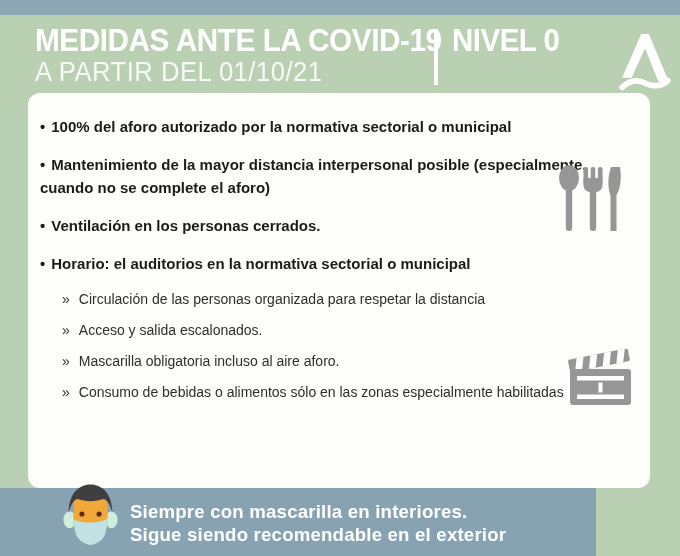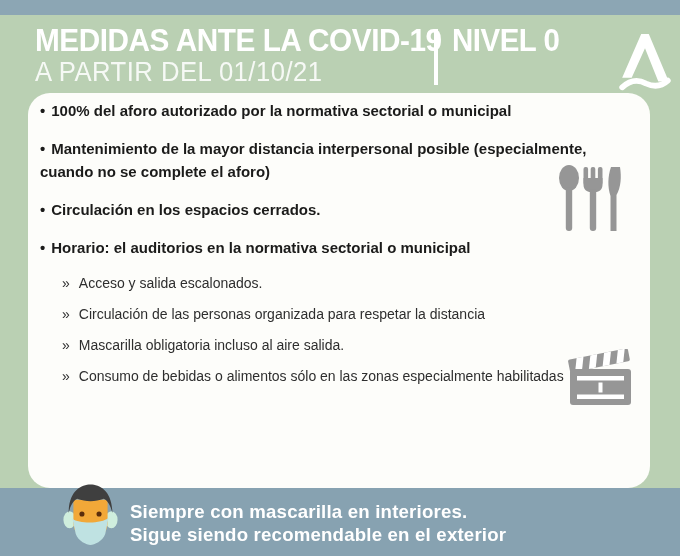--- a/index.html
+++ b/index.html
@@ -21,33 +21,33 @@
   .title-sep{position:absolute;left:434px;top:29px;width:4px;height:56px;background:var(--white)}
   .level-badge{position:absolute;left:452px;top:22px;color:var(--white);
     font-size:32px;font-weight:700;letter-spacing:-.5px;white-space:nowrap;
     transform:scaleX(.92);transform-origin:left center}
   .subtitle{position:absolute;left:35px;top:57px;color:var(--white);opacity:.88;
     font-size:27px;font-weight:400;letter-spacing:.5px;white-space:nowrap;
     transform:scaleX(.95);transform-origin:left center}
   .logo{position:absolute;left:618px;top:34px;width:54px;height:59px;color:var(--white)}
   
   .card{position:absolute;left:28px;top:93px;width:622px;height:395px;
-    background:var(--card-bg);border-radius:22px;padding:6px 28px 0 12px;overflow:hidden}
+    background:var(--card-bg);border-radius:12px;padding:22px 28px 0 12px;overflow:hidden}
   ul{list-style:none}
   .bullets li{font-size:15px;font-weight:700;color:var(--text);
     line-height:23px;margin-bottom:15px;max-width:572px}
   .bullet-marker{margin-right:6px}
   .sub-bullets{margin:13px 0 0 22px}
   .sub-bullets li{font-size:14px;font-weight:400;color:var(--subtext);
     line-height:19px;margin-bottom:12px}
   .sub-marker{margin-right:9px;color:var(--subtext)}
   .cutlery{position:absolute;left:530px;top:72px;width:66px;height:66px;color:var(--icon-gray)}
   .clapper{position:absolute;left:539px;top:256px;width:66px;height:58px;color:var(--icon-gray)}
   
-  .footer{position:absolute;left:0;top:488px;width:680px;height:68px;background:var(--footer-bar)}
+  .footer{position:absolute;left:0;top:488px;width:596px;height:68px;background:var(--footer-bar)}
   .person{position:absolute;left:62px;top:-6px;width:57px;height:64px}
   .footer-text{position:absolute;left:130px;top:12px;color:var(--white);
     font-size:19px;font-weight:700;line-height:23px;letter-spacing:.2px;
     transform:scaleX(.98);transform-origin:left center;white-space:nowrap}
 </style>
 </head>
 <body>
 
 <div class="top-bar"></div>
 
@@ -62,32 +62,32 @@
   </svg>
 </header>
 
 <main class="card">
   <ul class="bullets">
 
       <li><span class="bullet-marker">•</span><span>100% del aforo autorizado por la normativa sectorial o municipal</span></li>
 
       <li><span class="bullet-marker">•</span><span>Mantenimiento de la mayor distancia interpersonal posible (especialmente, cuando no se complete el aforo)</span></li>
 
-      <li><span class="bullet-marker">•</span><span>Circulación en los espacios cerrados.</span></li>
+      <li><span class="bullet-marker">•</span><span>Ventilación en los personas cerrados.</span></li>
 
       <li><span class="bullet-marker">•</span><span>Horario: el auditorios en la normativa sectorial o municipal</span></li>
 
     </ul>
   <ul class="sub-bullets">
 
+      <li><span class="sub-marker">»</span><span>Circulación de las personas organizada para respetar la distancia</span></li>
+
       <li><span class="sub-marker">»</span><span>Acceso y salida escalonados.</span></li>
 
-      <li><span class="sub-marker">»</span><span>Circulación de las personas organizada para respetar la distancia</span></li>
-
-      <li><span class="sub-marker">»</span><span>Mascarilla obligatoria incluso al aire salida.</span></li>
+      <li><span class="sub-marker">»</span><span>Mascarilla obligatoria incluso al aire aforo.</span></li>
 
       <li><span class="sub-marker">»</span><span>Consumo de bebidas o alimentos sólo en las zonas especialmente habilitadas</span></li>
     </ul>
 
   <svg class="cutlery" viewBox="0 0 66 66" aria-hidden="true">
     <g fill="currentColor">
       <ellipse cx="11" cy="13" rx="10" ry="13"></ellipse>
       <rect x="7.8" y="22" width="6.4" height="44" rx="3"></rect>
       <rect x="25.5" y="2" width="4.6" height="18" rx="2"></rect>
       <rect x="32.7" y="2" width="4.6" height="18" rx="2"></rect>

